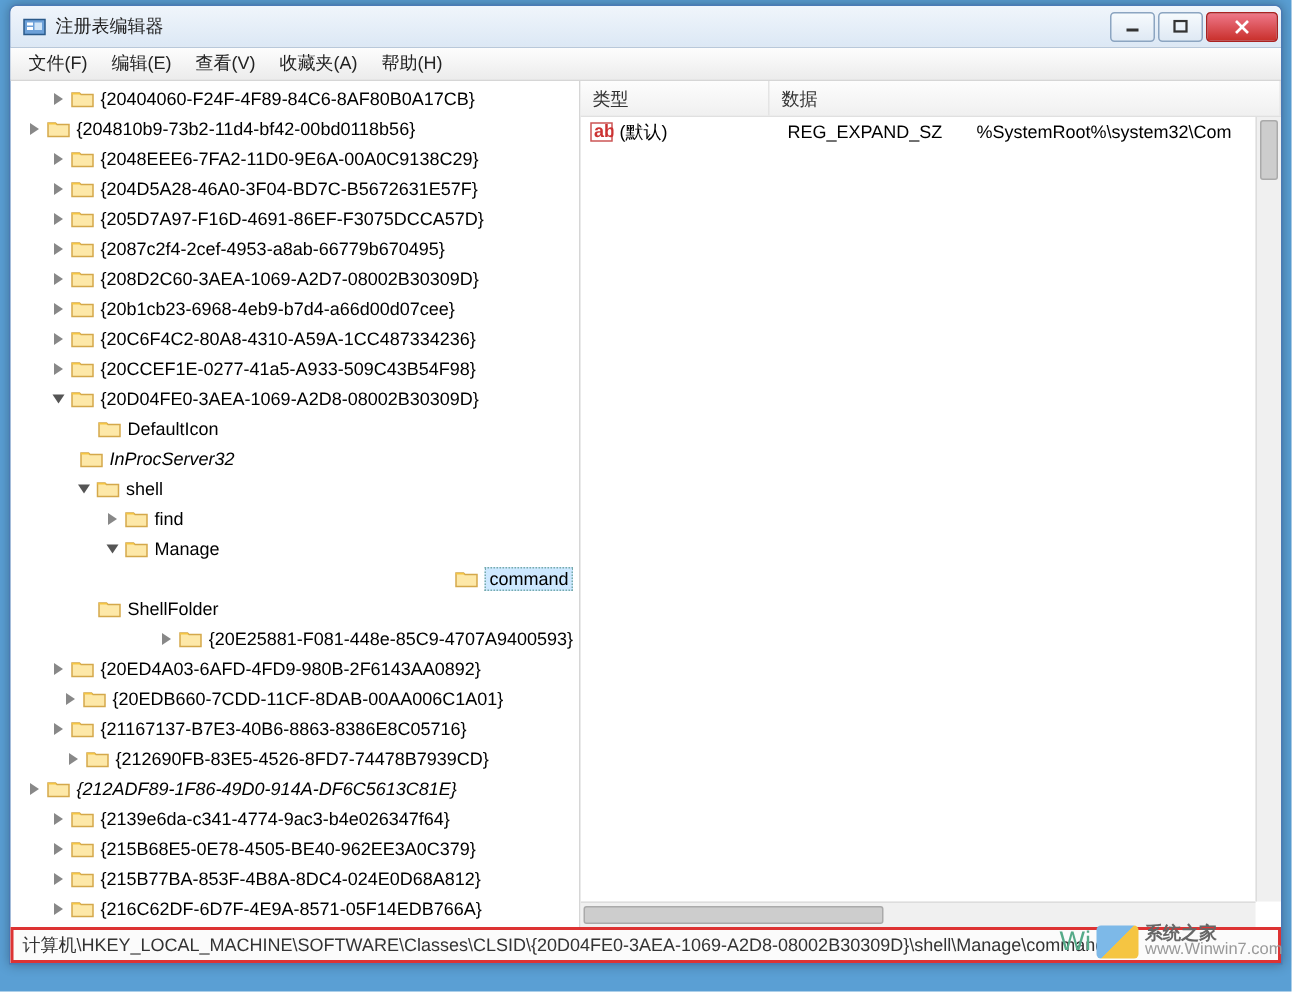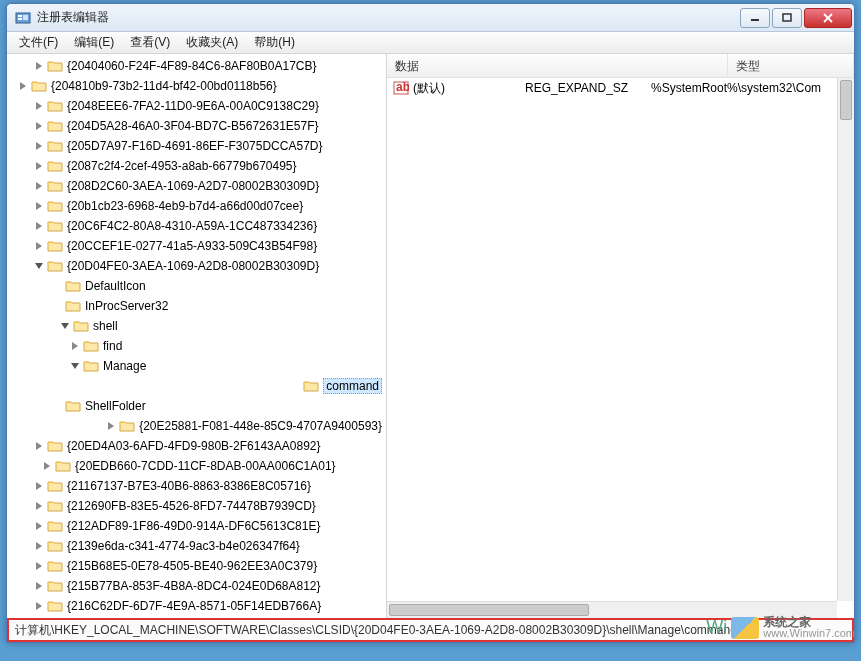--- a/index.html
+++ b/index.html
@@ -218,78 +218,78 @@
             <span class="node-label">{20D04FE0-3AEA-1069-A2D8-08002B30309D}</span>
           </div>
           <div class="tree-node" style="padding-left: 44px;">
             <span class="toggle"></span>
             <span class="folder"><svg viewBox="0 0 16 14">
                 <path d="M1 3 L6 3 L7 4 L15 4 L15 12 L1 12 Z" fill="#fde8a8" stroke="#d4a84b"></path>
                 <path d="M1 3 L6 3 L7 4 L1 4 Z" fill="#f5c542"></path>
               </svg></span>
             <span class="node-label">DefaultIcon</span>
           </div>
+          <div class="tree-node" style="padding-left: 32px; font-style: italic;">
+            <span class="toggle"></span>
+            <span class="folder"><svg viewBox="0 0 16 14">
+                <path d="M1 3 L6 3 L7 4 L15 4 L15 12 L1 12 Z" fill="#fde8a8" stroke="#d4a84b"></path>
+                <path d="M1 3 L6 3 L7 4 L1 4 Z" fill="#f5c542"></path>
+              </svg></span>
+            <span class="node-label">InProcServer32</span>
+          </div>
+          <div class="tree-node" style="padding-left: 20px; margin-left: 23px;">
+            <span class="toggle">
+              <svg width="10" height="10">
+                <path d="M1 2 L9 2 L5 8 Z" fill="#555"></path>
+              </svg>
+            </span>
+            <span class="folder"><svg viewBox="0 0 16 14">
+                <path d="M1 3 L6 3 L7 4 L15 4 L15 12 L1 12 Z" fill="#fde8a8" stroke="#d4a84b"></path>
+                <path d="M1 3 L6 3 L7 4 L1 4 Z" fill="#f5c542"></path>
+              </svg></span>
+            <span class="node-label">shell</span>
+          </div>
+          <div class="tree-node" style="padding-left: 62px;">
+            <span class="toggle">
+              <svg width="10" height="10">
+                <path d="M2 1 L8 5 L2 9 Z" fill="#888"></path>
+              </svg>
+            </span>
+            <span class="folder"><svg viewBox="0 0 16 14">
+                <path d="M1 3 L6 3 L7 4 L15 4 L15 12 L1 12 Z" fill="#fde8a8" stroke="#d4a84b"></path>
+                <path d="M1 3 L6 3 L7 4 L1 4 Z" fill="#f5c542"></path>
+              </svg></span>
+            <span class="node-label">find</span>
+          </div>
+          <div class="tree-node" style="padding-left: 62px;">
+            <span class="toggle">
+              <svg width="10" height="10">
+                <path d="M1 2 L9 2 L5 8 Z" fill="#555"></path>
+              </svg>
+            </span>
+            <span class="folder"><svg viewBox="0 0 16 14">
+                <path d="M1 3 L6 3 L7 4 L15 4 L15 12 L1 12 Z" fill="#fde8a8" stroke="#d4a84b"></path>
+                <path d="M1 3 L6 3 L7 4 L1 4 Z" fill="#f5c542"></path>
+              </svg></span>
+            <span class="node-label">Manage</span>
+          </div>
+          <div class="tree-node" style="padding-left: 80px; justify-content: flex-end;">
+            <span class="toggle"></span>
+            <span class="folder"><svg viewBox="0 0 16 14">
+                <path d="M1 3 L6 3 L7 4 L15 4 L15 12 L1 12 Z" fill="#fde8a8" stroke="#d4a84b"></path>
+                <path d="M1 3 L6 3 L7 4 L1 4 Z" fill="#f5c542"></path>
+              </svg></span>
+            <span class="node-label sel">command</span>
+          </div>
           <div class="tree-node" style="padding-left: 44px;">
             <span class="toggle"></span>
             <span class="folder"><svg viewBox="0 0 16 14">
                 <path d="M1 3 L6 3 L7 4 L15 4 L15 12 L1 12 Z" fill="#fde8a8" stroke="#d4a84b"></path>
                 <path d="M1 3 L6 3 L7 4 L1 4 Z" fill="#f5c542"></path>
               </svg></span>
-            <span class="node-label">InProcServer32</span>
-          </div>
-          <div class="tree-node" style="padding-left: 52px;">
-            <span class="toggle">
-              <svg width="10" height="10">
-                <path d="M1 2 L9 2 L5 8 Z" fill="#555"></path>
-              </svg>
-            </span>
-            <span class="folder"><svg viewBox="0 0 16 14">
-                <path d="M1 3 L6 3 L7 4 L15 4 L15 12 L1 12 Z" fill="#fde8a8" stroke="#d4a84b"></path>
-                <path d="M1 3 L6 3 L7 4 L1 4 Z" fill="#f5c542"></path>
-              </svg></span>
-            <span class="node-label">shell</span>
-          </div>
-          <div class="tree-node" style="padding-left: 62px;">
-            <span class="toggle">
-              <svg width="10" height="10">
-                <path d="M2 1 L8 5 L2 9 Z" fill="#888"></path>
-              </svg>
-            </span>
-            <span class="folder"><svg viewBox="0 0 16 14">
-                <path d="M1 3 L6 3 L7 4 L15 4 L15 12 L1 12 Z" fill="#fde8a8" stroke="#d4a84b"></path>
-                <path d="M1 3 L6 3 L7 4 L1 4 Z" fill="#f5c542"></path>
-              </svg></span>
-            <span class="node-label">find</span>
-          </div>
-          <div class="tree-node" style="padding-left: 62px;">
-            <span class="toggle">
-              <svg width="10" height="10">
-                <path d="M1 2 L9 2 L5 8 Z" fill="#555"></path>
-              </svg>
-            </span>
-            <span class="folder"><svg viewBox="0 0 16 14">
-                <path d="M1 3 L6 3 L7 4 L15 4 L15 12 L1 12 Z" fill="#fde8a8" stroke="#d4a84b"></path>
-                <path d="M1 3 L6 3 L7 4 L1 4 Z" fill="#f5c542"></path>
-              </svg></span>
-            <span class="node-label">Manage</span>
-          </div>
-          <div class="tree-node" style="padding-left: 80px; justify-content: flex-end;">
-            <span class="toggle"></span>
-            <span class="folder"><svg viewBox="0 0 16 14">
-                <path d="M1 3 L6 3 L7 4 L15 4 L15 12 L1 12 Z" fill="#fde8a8" stroke="#d4a84b"></path>
-                <path d="M1 3 L6 3 L7 4 L1 4 Z" fill="#f5c542"></path>
-              </svg></span>
-            <span class="node-label sel">command</span>
-          </div>
-          <div class="tree-node" style="padding-left: 44px;">
-            <span class="toggle"></span>
-            <span class="folder"><svg viewBox="0 0 16 14">
-                <path d="M1 3 L6 3 L7 4 L15 4 L15 12 L1 12 Z" fill="#fde8a8" stroke="#d4a84b"></path>
-                <path d="M1 3 L6 3 L7 4 L1 4 Z" fill="#f5c542"></path>
-              </svg></span>
             <span class="node-label">ShellFolder</span>
           </div>
           <div class="tree-node" style="padding-left: 26px; justify-content: flex-end;">
             <span class="toggle">
               <svg width="10" height="10">
                 <path d="M2 1 L8 5 L2 9 Z" fill="#888"></path>
               </svg>
             </span>
             <span class="folder"><svg viewBox="0 0 16 14">
                 <path d="M1 3 L6 3 L7 4 L15 4 L15 12 L1 12 Z" fill="#fde8a8" stroke="#d4a84b"></path>
@@ -326,33 +326,33 @@
               <svg width="10" height="10">
                 <path d="M2 1 L8 5 L2 9 Z" fill="#888"></path>
               </svg>
             </span>
             <span class="folder"><svg viewBox="0 0 16 14">
                 <path d="M1 3 L6 3 L7 4 L15 4 L15 12 L1 12 Z" fill="#fde8a8" stroke="#d4a84b"></path>
                 <path d="M1 3 L6 3 L7 4 L1 4 Z" fill="#f5c542"></path>
               </svg></span>
             <span class="node-label">{21167137-B7E3-40B6-8863-8386E8C05716}</span>
           </div>
-          <div class="tree-node" style="padding-left: 26px;">
+          <div class="tree-node" style="padding-left: 36px;">
             <span class="toggle">
               <svg width="10" height="10">
                 <path d="M2 1 L8 5 L2 9 Z" fill="#888"></path>
               </svg>
             </span>
             <span class="folder"><svg viewBox="0 0 16 14">
                 <path d="M1 3 L6 3 L7 4 L15 4 L15 12 L1 12 Z" fill="#fde8a8" stroke="#d4a84b"></path>
                 <path d="M1 3 L6 3 L7 4 L1 4 Z" fill="#f5c542"></path>
               </svg></span>
             <span class="node-label">{212690FB-83E5-4526-8FD7-74478B7939CD}</span>
           </div>
-          <div class="tree-node" style="padding-left: 26px;">
+          <div class="tree-node" style="padding-left: 10px; font-style: italic;">
             <span class="toggle">
               <svg width="10" height="10">
                 <path d="M2 1 L8 5 L2 9 Z" fill="#888"></path>
               </svg>
             </span>
             <span class="folder"><svg viewBox="0 0 16 14">
                 <path d="M1 3 L6 3 L7 4 L15 4 L15 12 L1 12 Z" fill="#fde8a8" stroke="#d4a84b"></path>
                 <path d="M1 3 L6 3 L7 4 L1 4 Z" fill="#f5c542"></path>
               </svg></span>
             <span class="node-label">{212ADF89-1F86-49D0-914A-DF6C5613C81E}</span>
@@ -403,22 +403,22 @@
                 <path d="M1 3 L6 3 L7 4 L15 4 L15 12 L1 12 Z" fill="#fde8a8" stroke="#d4a84b"></path>
                 <path d="M1 3 L6 3 L7 4 L1 4 Z" fill="#f5c542"></path>
               </svg></span>
             <span class="node-label">{216C62DF-6D7F-4E9A-8571-05F14EDB766A}</span>
           </div>
         </div>
     </div>
 
     <div class="list-pane">
       <div class="list-header">
+        <div class="col col2">类型</div>
         <div class="col col3">数据</div>
-        <div class="col col2">类型</div>
       </div>
       <div class="list-body">
         <div class="row">
           <div class="c1">
             <span class="val-icon">
               <svg viewBox="0 0 16 16">
                   <rect x="1" y="2" width="14" height="12" fill="#fff" stroke="#c55"></rect>
                   <text x="3" y="11" font-size="8" fill="#c33" font-weight="bold">ab</text>
                 </svg>
             </span>

